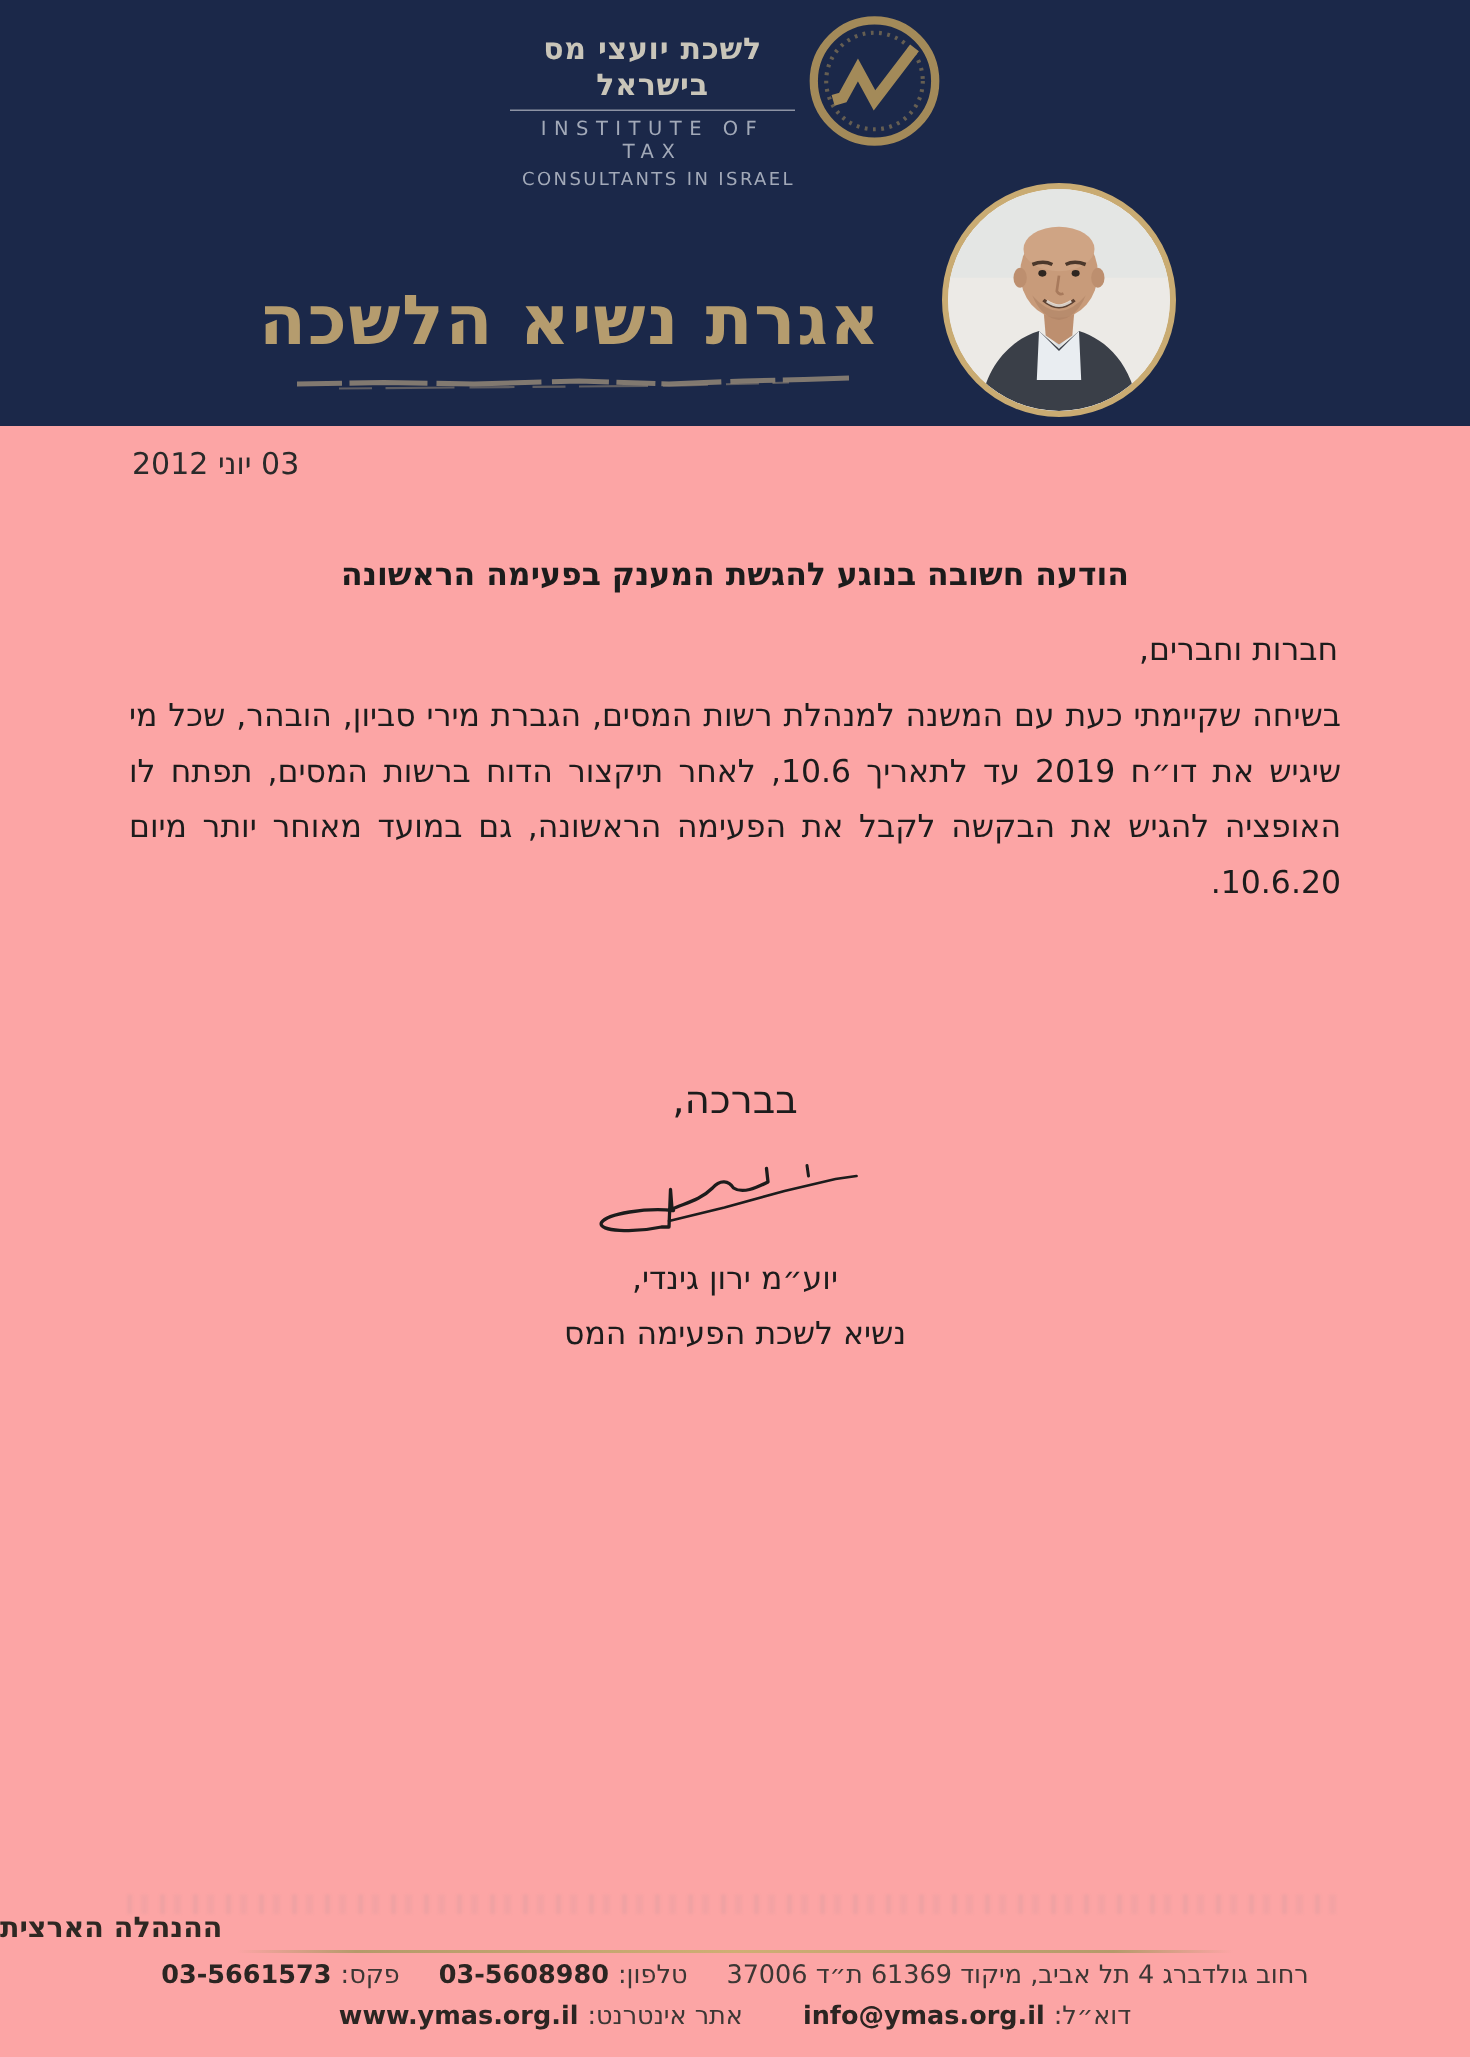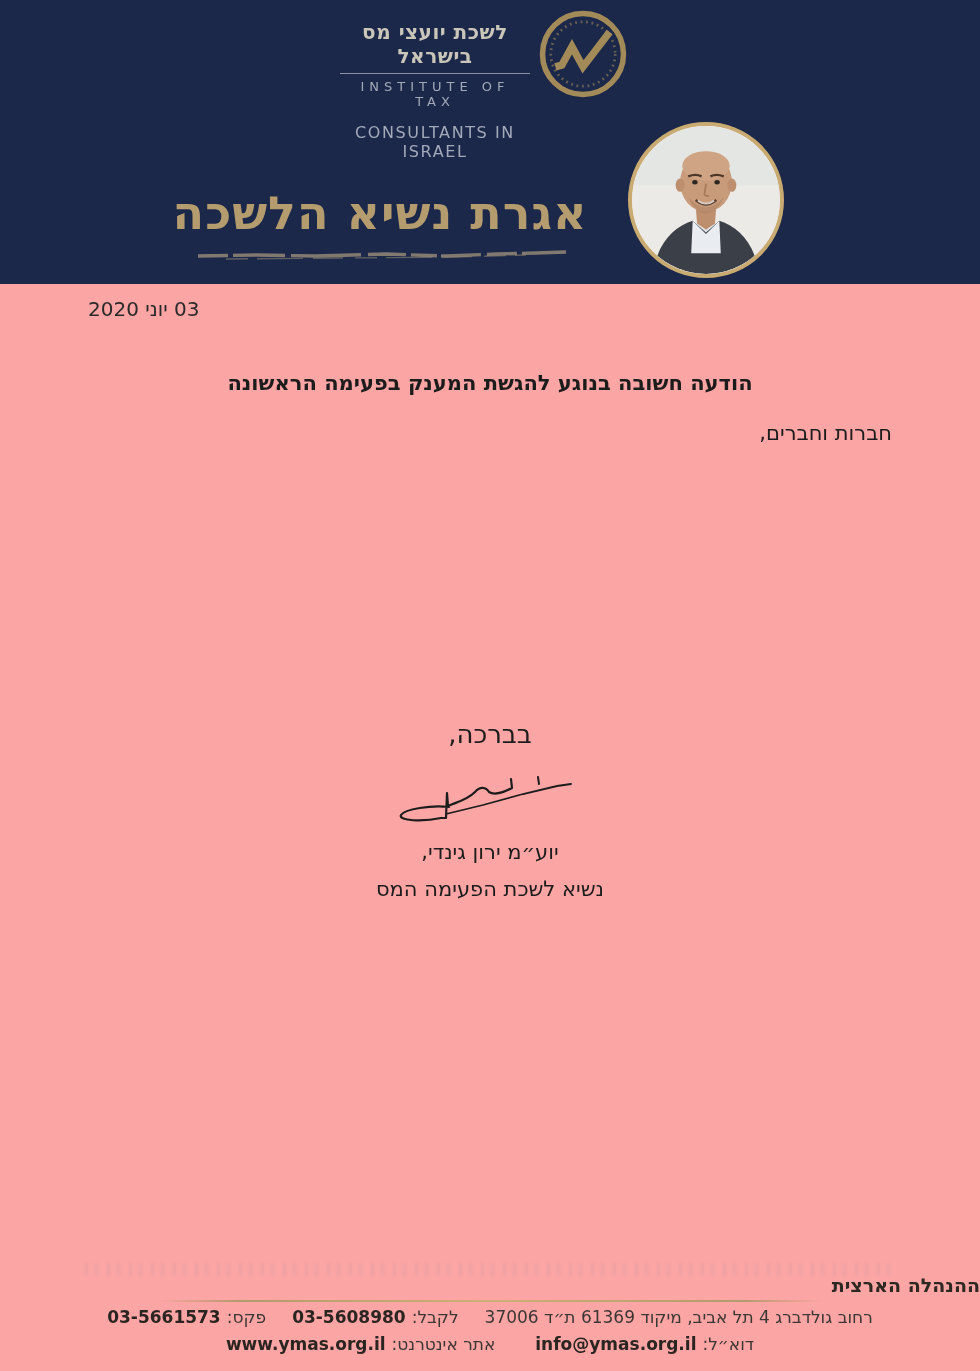--- a/index.html
+++ b/index.html
@@ -23,21 +23,21 @@
   .logo-he{
     color:#c9c5b9;font-size:20px;font-weight:bold;letter-spacing:.5px;
     padding-bottom:5px;border-bottom:1px solid #8d93a4;
     display:inline-block;
   }
   .logo-en1{
     color:#a2a9b8;font-size:13px;letter-spacing:5px;margin-top:5px;
     font-family:"DejaVu Sans", sans-serif;direction:ltr;
   }
   .logo-en2{
-    color:#a2a9b8;font-size:16px;letter-spacing:1.6px;margin-top:14px;direction:ltr;
+    color:#a2a9b8;font-size:12px;letter-spacing:1.6px;margin-top:3px;direction:ltr;text-align:right;
   }
   .seal{position:absolute;top:8px;left:537px;width:92px;height:92px;}
   .title{
     position:absolute;top:186px;left:95px;width:570px;
     text-align:center;color:#b59c6e;font-size:46px;font-weight:bold;
     letter-spacing:1px;
   }
   .title-underline{position:absolute;top:247px;left:196px;width:372px;height:14px;}
   .photo-wrap{
     position:absolute;top:122px;left:628px;width:156px;height:156px;
@@ -80,21 +80,21 @@
   }
   
   .watermark{
     position:absolute;top:1263px;left:85px;width:810px;height:13px;
     background:repeating-linear-gradient(90deg,
       rgba(125,130,145,.20) 0 3px, rgba(125,130,145,0) 3px 9px,
       rgba(125,130,145,.12) 9px 14px, rgba(125,130,145,0) 14px 22px);
     filter:blur(1px);opacity:.55;
   }
   .footer-title{
-    position:absolute;top:1274px;left:0;width:980px;text-align:right;
+    position:absolute;top:1274px;left:0;width:980px;text-align:left;
     font-size:19px;font-weight:bold;color:#2e2823;
   }
   .footer-rule{
     position:absolute;top:1300px;left:158px;width:664px;height:2px;
     background:linear-gradient(90deg, rgba(180,154,106,0) 0%, #b49a6a 12%, #cfae74 50%, #b49a6a 88%, rgba(180,154,106,0) 100%);
   }
   .footer-line{
     position:absolute;left:0;width:980px;
     display:flex;justify-content:center;align-items:baseline;
     direction:rtl;font-size:17px;color:#3c3734;white-space:nowrap;
@@ -168,26 +168,27 @@
 
           <path d="M38,48 Q50,62 62,48 Q58,58 50,59 Q42,58 38,48 Z" fill="#ab8062" opacity="0.55"></path>
 
           <path d="M43,50 Q50,56 57,50" stroke="#5d4233" stroke-width="1.6" fill="none"></path>
           <path d="M44.5,50.5 Q50,54.5 55.5,50.5" stroke="#f2efe9" stroke-width="1.2" fill="none" opacity="0.8"></path>
         </g>
       </svg>
     </div>
   </div>
 
-  <div class="date">03 יוני 2020</div>
+  <div class="date">03 יוני 2012</div>
 
   <div class="subject">הודעה חשובה בנוגע להגשת המענק בפעימה הראשונה</div>
 
   <div class="greeting">חברות וחברים,</div>
 
+  <div class="para para1">בשיחה שקיימתי כעת עם המשנה למנהלת רשות המסים, הגברת מירי סביון, הובהר, שכל מי שיגיש את דו״ח 2019 עד לתאריך 10.6, לאחר תיקצור הדוח ברשות המסים, תפתח לו האופציה להגיש את הבקשה לקבל את הפעימה הראשונה, גם במועד מאוחר יותר מיום 10.6.20.</div>
 
 
   <div class="closing">בברכה,</div>
 
   <div class="signature">
     <svg viewBox="0 0 220 90">
       <path d="M66,50 C48,48 22,52 18,58 C15,64 40,65 58,61 L63,61 L64,36 L65,49
                C74,45 84,43 92,35 C97,29 103,30 106,35 C112,39 121,35 129,31 L128,22" fill="none" stroke="#1c1c1c" stroke-width="2.2" stroke-linejoin="round" stroke-linecap="round"></path>
       <path d="M63,57 L100,48 L140,37 L174,29 L188,27" fill="none" stroke="#1c1c1c" stroke-width="1.8" stroke-linecap="round"></path>
       <path d="M155,20 L156,27" fill="none" stroke="#1c1c1c" stroke-width="2" stroke-linecap="round"></path>
@@ -198,21 +199,21 @@
   <div class="signer-title">נשיא לשכת הפעימה המס</div>
 
   <div class="watermark"></div>
 
   <div class="footer-title">ההנהלה הארצית</div>
   <div class="footer-rule"></div>
 
   <div class="footer-line footer-line1">
     <span>רחוב גולדברג 4 תל אביב, מיקוד 61369 ת״ד 37006</span>
     <span>
-      <span class="lbl">לקבל:</span><b>03-5608980</b>
+      <span class="lbl">טלפון:</span><b>03-5608980</b>
     </span>
     <span>
       <span class="lbl">פקס:</span><b>03-5661573</b>
     </span>
   </div>
 
   <div class="footer-line footer-line2">
     <span>
       <span class="lbl">דוא״ל:</span><b>info@ymas.org.il</b>
     </span>

